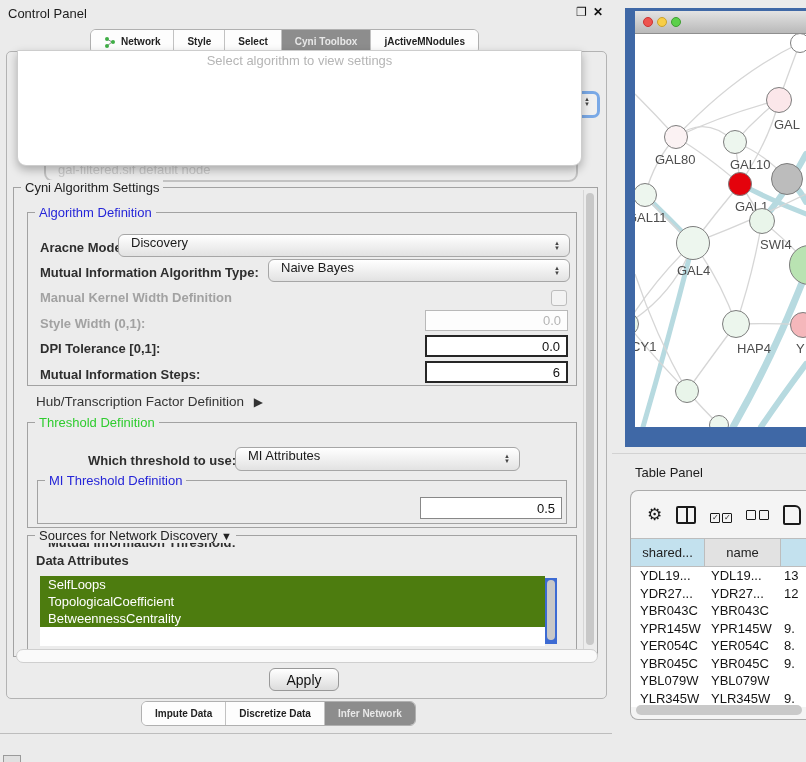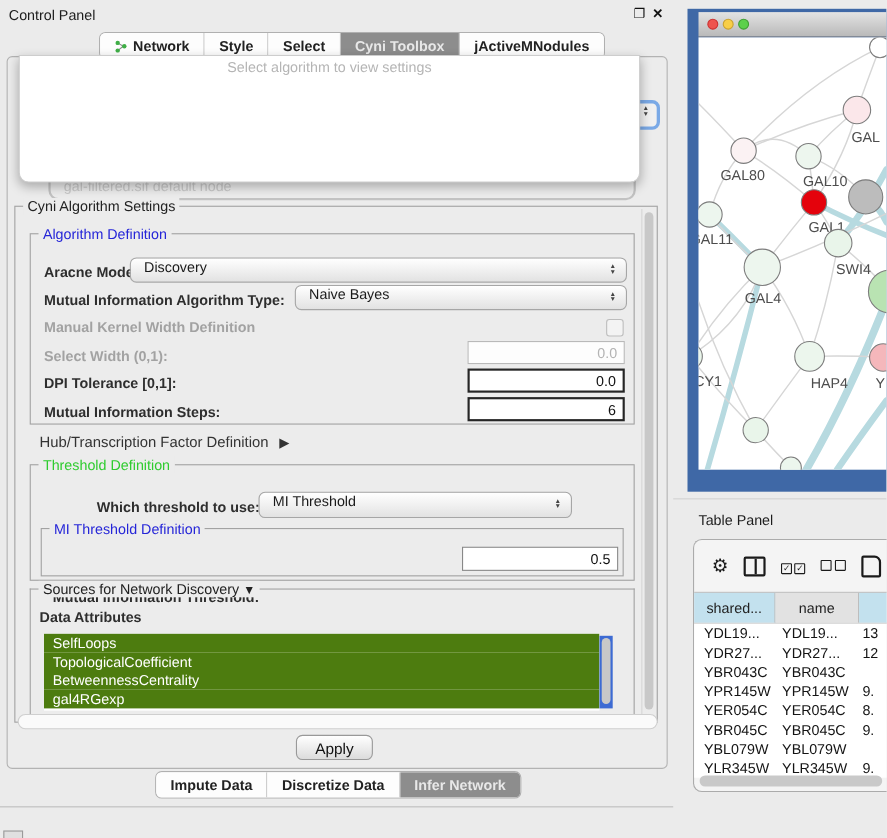--- a/index.html
+++ b/index.html
@@ -4,21 +4,21 @@
 <style>
   html,body{margin:0;padding:0;}
   body{width:806px;height:762px;position:relative;background:#ebebeb;
        font-family:"Liberation Sans",sans-serif;overflow:hidden;}
   .abs{position:absolute;}
   
   .cp-title{font-size:13px;color:#1c1c1c;}
   .win-btn{font-size:12px;color:#111;cursor:default;}
   .tabstrip{display:flex;height:23px;border:1px solid #b0b0b0;border-radius:6px;
             overflow:hidden;background:#fdfdfd;}
-  .tab{display:flex;align-items:center;gap:5px;padding:0 13px;font-size:13px;font-weight:bold;
+  .tab{display:flex;align-items:center;gap:5px;padding:0 13px;font-size:10px;font-weight:bold;
        color:#222;border-right:1px solid #c2c2c2;background:#fdfdfd;white-space:nowrap;}
   .tab:last-child{border-right:none;}
   .tab.selected{background:#8d8d8d;color:#e8e8e8;}
   .inner-panel{background:#ececec;border:1px solid #b3b3b3;border-radius:5px;}
   
   .popup{background:#fff;border:1px solid #cdcdcd;border-radius:0 0 9px 9px;
          box-shadow:0 4px 10px rgba(0,0,0,.28);z-index:20;padding-top:2px;}
   .popup-ph{font-size:13px;color:#b5b5b5;text-align:center;height:15px;line-height:15px;}
   .dd-item{font-size:13px;color:#111;height:16px;line-height:16px;padding-left:4px;white-space:nowrap;}
   .dd-item.bold{font-weight:bold;}
@@ -151,21 +151,21 @@
     <span>Naive Bayes</span>
     <span class="arrows">
         <span>▲</span>
         <span>▼</span>
       </span>
   </div>
 
   <span class="abs lbl dis" style="left:40px;top:290px;">Manual Kernel Width Definition</span>
   <div class="abs checkbox" style="left:551px;top:290px;"></div>
 
-  <span class="abs lbl dis" style="left:40px;top:316px;">Select Width (0,1):</span>
+  <span class="abs lbl dis" style="left:40px;top:316px;">Style Width (0,1):</span>
   <div class="abs field dis" style="left:425px;top:310px;width:143px;height:21px;">
     <span>0.0</span>
   </div>
 
   <span class="abs lbl" style="left:40px;top:341px;">DPI Tolerance [0,1]:</span>
   <div class="abs field" style="left:425px;top:335px;width:143px;height:22px;">
     <span>0.0</span>
   </div>
 
   <span class="abs lbl" style="left:40px;top:367px;">Mutual Information Steps:</span>
@@ -176,21 +176,21 @@
   <span class="abs lbl" style="left:36px;top:394px;font-weight:normal;font-size:13.5px;color:#333;">
     <span>Hub/Transcription Factor Definition</span>
     <span style="font-size:12px;margin-left:6px;">▶</span>
   </span>
 
   <div class="abs grp" style="left:27px;top:422px;width:548px;height:104px;"></div>
   <span class="abs legend green" style="left:35px;top:415px;">Threshold Definition</span>
 
   <span class="abs lbl" style="left:88px;top:453px;">Which threshold to use:</span>
   <div class="abs combo" style="left:235px;top:447px;width:285px;height:24px;">
-    <span>MI Threshold</span>
+    <span>MI Attributes</span>
     <span class="arrows">
         <span>▲</span>
         <span>▼</span>
       </span>
   </div>
 
   <div class="abs grp" style="left:37px;top:480px;width:528px;height:42px;"></div>
   <span class="abs legend blue" style="left:45px;top:473px;">MI Threshold Definition</span>
   <span class="abs lbl" style="left:48px;top:503px;margin-top:32px;">Mutual Information Threshold:</span>
   <div class="abs field" style="left:420px;top:497px;width:142px;height:22px;border-width:1px;border-color:#888;">
@@ -205,21 +205,20 @@
   <span class="abs lbl" style="left:36px;top:553px;">Data Attributes</span>
 
   <div class="abs" style="left:40px;top:576px;width:505px;height:70px;overflow:hidden;background:#fff;">
 
       <div class="attr-item">SelfLoops</div>
 
       <div class="attr-item">TopologicalCoefficient</div>
 
       <div class="attr-item">BetweennessCentrality</div>
 
-      <div class="attr-item">gal4RGexp</div>
     </div>
   <div class="abs vsb" style="left:545px;top:578px;width:12px;height:66px;background:#3d6bd3;border:none;">
     <div class="thumb" style="top:2px;height:60px;"></div>
   </div>
 
   <div class="abs hsb" style="left:16px;top:649px;width:580px;height:12px;"></div>
 
   <div class="abs btn" style="left:269px;top:668px;width:68px;height:21px;">
     <span>Apply</span>
   </div>

